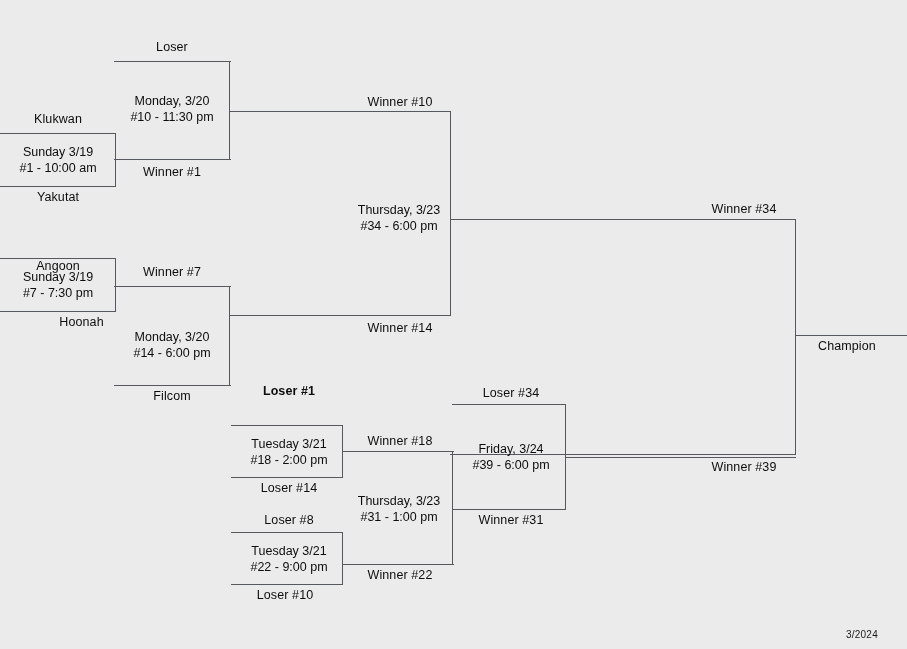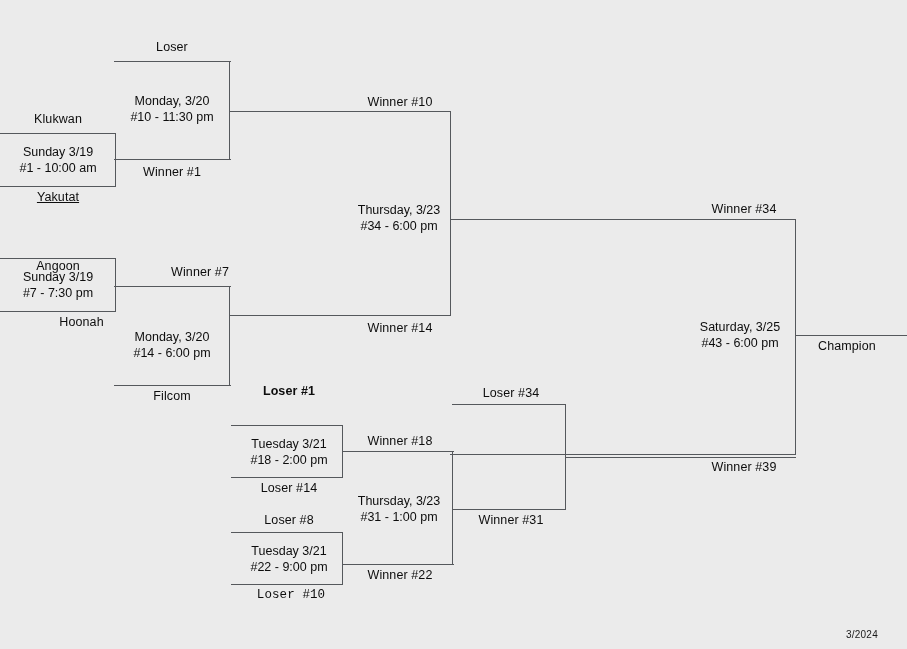--- a/index.html
+++ b/index.html
@@ -57,21 +57,21 @@
 </style>
 </head>
 <body>
 
 <div id="bracket">
 
   <div class="hline" style="left:0px;  top:133px; width:116px;"></div>
   <div class="hline" style="left:0px;  top:186px; width:116px;"></div>
   <div class="vline" style="left:115px;top:133px; height:54px;"></div>
   <div class="lbl center" style="left:58px; top:112px;">Klukwan</div>
-  <div class="lbl center" style="left:58px; top:190px;text-decoration:underline;">Yakutat</div>
+  <div class="lbl center" style="left:58px; top:190px;">Yakutat</div>
   <div class="game" style="left:58px; top:160px;">
     <span class="l1">Sunday 3/19</span>
     <span class="l2">#1 - 10:00 am</span>
   </div>
 
   <div class="hline" style="left:114px; top:61px;  width:117px;"></div>
   <div class="hline" style="left:114px; top:159px; width:117px;"></div>
   <div class="vline" style="left:229px; top:61px;  height:99px;"></div>
   <div class="lbl center" style="left:172px; top:40px;">Loser</div>
   <div class="lbl center" style="left:172px; top:165px;">Winner #1</div>
@@ -86,21 +86,21 @@
   <div class="lbl center" style="left:58px; top:238px;margin-top:21px;">Angoon</div>
   <div class="lbl center" style="left:58px; top:315px;padding-left:47px;">Hoonah</div>
   <div class="game" style="left:58px; top:285px;">
     <span class="l1">Sunday 3/19</span>
     <span class="l2">#7 - 7:30 pm</span>
   </div>
 
   <div class="hline" style="left:114px; top:286px; width:117px;"></div>
   <div class="hline" style="left:114px; top:385px; width:117px;"></div>
   <div class="vline" style="left:229px; top:286px; height:100px;"></div>
-  <div class="lbl center" style="left:172px; top:265px;margin-left:28px;">Winner #7</div>
+  <div class="lbl center" style="left:172px; top:265px;">Winner #7</div>
   <div class="lbl center" style="left:172px; top:389px;">Filcom</div>
   <div class="game" style="left:172px; top:345px;">
     <span class="l1">Monday, 3/20</span>
     <span class="l2">#14 - 6:00 pm</span>
   </div>
 
   <div class="hline" style="left:229px; top:111px; width:222px;"></div>
   <div class="hline" style="left:229px; top:315px; width:222px;"></div>
   <div class="vline" style="left:450px; top:111px; height:205px;"></div>
   <div class="lbl center" style="left:400px; top:95px;">Winner #10</div>
@@ -108,61 +108,61 @@
   <div class="game" style="left:399px; top:218px;">
     <span class="l1">Thursday, 3/23</span>
     <span class="l2">#34 - 6:00 pm</span>
   </div>
 
   <div class="hline" style="left:450px; top:219px; width:346px;"></div>
   <div class="hline" style="left:450px; top:454px; width:346px;"></div>
   <div class="vline" style="left:795px; top:219px; height:236px;"></div>
   <div class="lbl center" style="left:744px; top:202px;">Winner #34</div>
   <div class="lbl center" style="left:744px; top:460px;">Winner #39</div>
-  <div class="game" style="left:740px; top:335px;">
-    <span class="l1">Saturday, 3/25</span>
-    <span class="l2">#43 - 6:00 pm</span>
-  </div>
 
   <div class="hline" style="left:795px; top:335px; width:112px;"></div>
   <div class="lbl" style="left:818px; top:339px;">Champion</div>
 
   <div class="hline" style="left:231px; top:425px; width:112px;"></div>
   <div class="hline" style="left:231px; top:477px; width:112px;"></div>
   <div class="vline" style="left:342px; top:425px; height:53px;"></div>
   <div class="lbl center" style="left:289px; top:384px;font-weight:bold;">Loser #1</div>
   <div class="lbl center" style="left:289px; top:481px;">Loser #14</div>
   <div class="game" style="left:289px; top:452px;">
     <span class="l1">Tuesday 3/21</span>
     <span class="l2">#18 - 2:00 pm</span>
   </div>
 
   <div class="hline" style="left:231px; top:532px; width:112px;"></div>
   <div class="hline" style="left:231px; top:584px; width:112px;"></div>
   <div class="vline" style="left:342px; top:532px; height:53px;"></div>
   <div class="lbl center" style="left:289px; top:513px;">Loser #8</div>
-  <div class="lbl center" style="left:291px; top:588px;font-family:Liberation Mono, monospace;">Loser #10</div>
+  <div class="lbl center" style="left:285px; top:588px;">Loser #10</div>
   <div class="game" style="left:289px; top:559px;">
     <span class="l1">Tuesday 3/21</span>
     <span class="l2">#22 - 9:00 pm</span>
   </div>
 
   <div class="hline" style="left:342px; top:451px; width:112px;"></div>
   <div class="hline" style="left:342px; top:564px; width:112px;"></div>
   <div class="vline" style="left:452px; top:451px; height:114px;"></div>
   <div class="lbl center" style="left:400px; top:434px;">Winner #18</div>
   <div class="lbl center" style="left:400px; top:568px;">Winner #22</div>
   <div class="game" style="left:399px; top:509px;">
     <span class="l1">Thursday, 3/23</span>
     <span class="l2">#31 - 1:00 pm</span>
   </div>
 
   <div class="hline" style="left:452px; top:404px; width:114px;"></div>
   <div class="hline" style="left:452px; top:509px; width:114px;"></div>
   <div class="vline" style="left:565px; top:404px; height:106px;"></div>
   <div class="lbl center" style="left:511px; top:386px;">Loser #34</div>
   <div class="lbl center" style="left:511px; top:513px;">Winner #31</div>
+  <div class="game" style="left:511px; top:457px;">
+    <span class="l1">Friday, 3/24</span>
+    <span class="l2">#39 - 6:00 pm</span>
+  </div>
 
   <div class="hline" style="left:565px; top:457px; width:231px;"></div>
 
   <div class="footer" style="left: 862px; top: 629px; transform: translateX(-50%);">3/2024</div>
 
 </div>
 
 </body></html>

